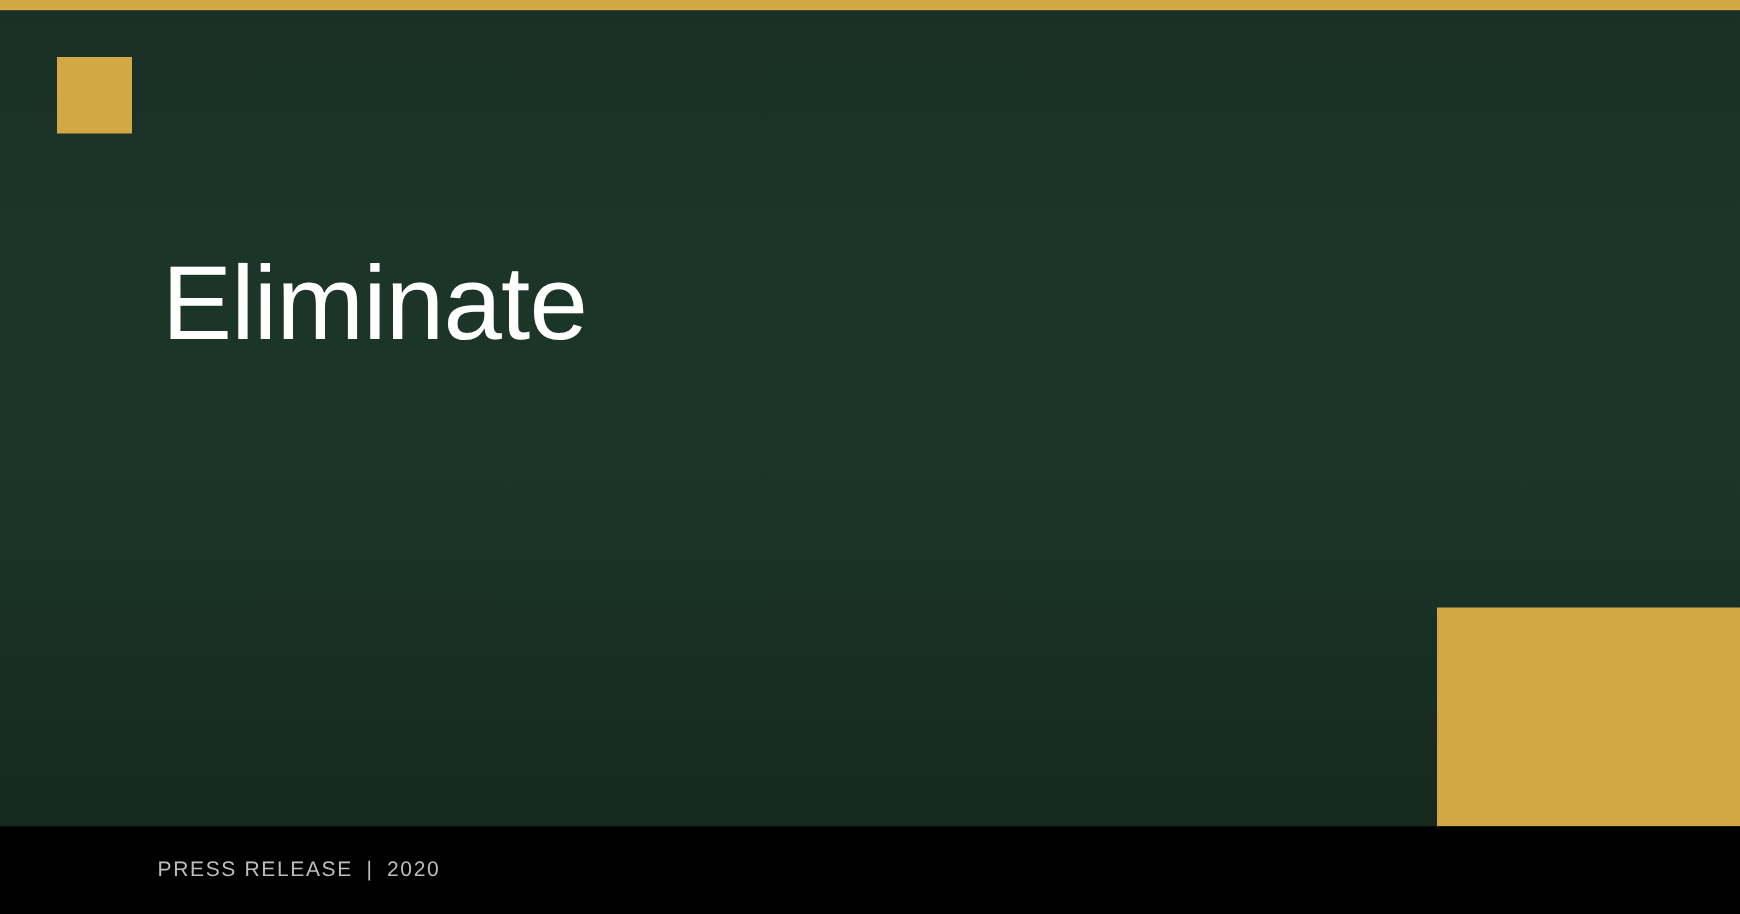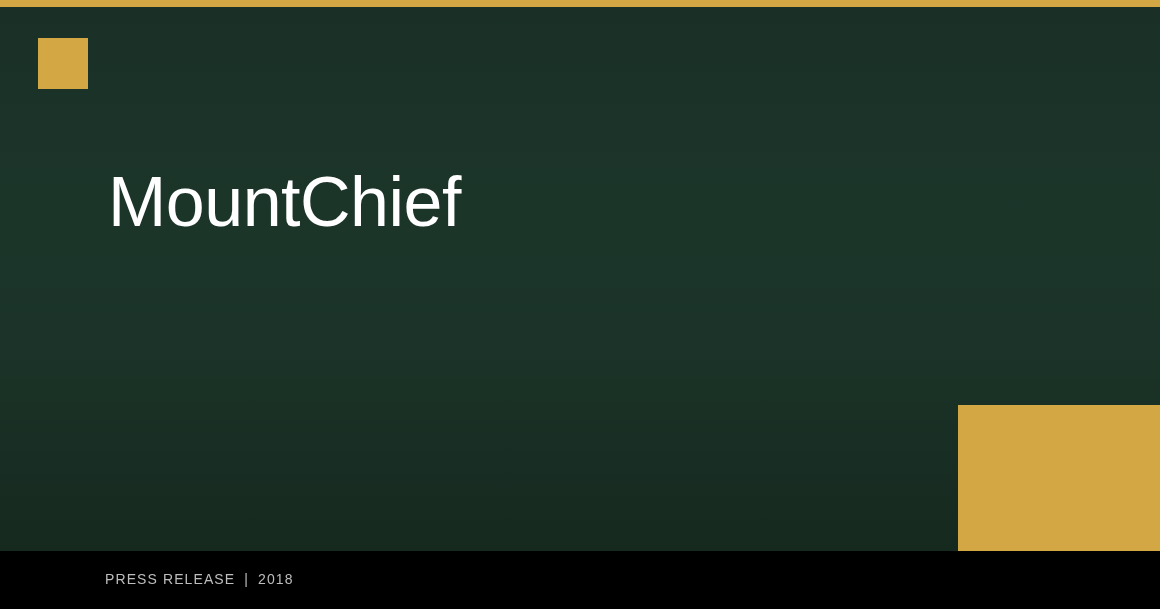--- a/index.html
+++ b/index.html
@@ -129,26 +129,26 @@
 
   <div class="top-accent"></div>
 
   <div class="canvas">
 
     <div class="logo-square"></div>
 
     <div class="accent-block"></div>
 
     <div class="content">
-      <div class="title">MountChief</div>
+      <div class="title">Eliminate</div>
     </div>
 
   </div>
 
   <div class="footer">
     <div class="footer-text">
       <span class="footer-label">PRESS RELEASE</span>
       <span class="footer-sep">|</span>
-      <span class="footer-year">2018</span>
+      <span class="footer-year">2020</span>
     </div>
   </div>
 
 </div>
 
 </body></html>

